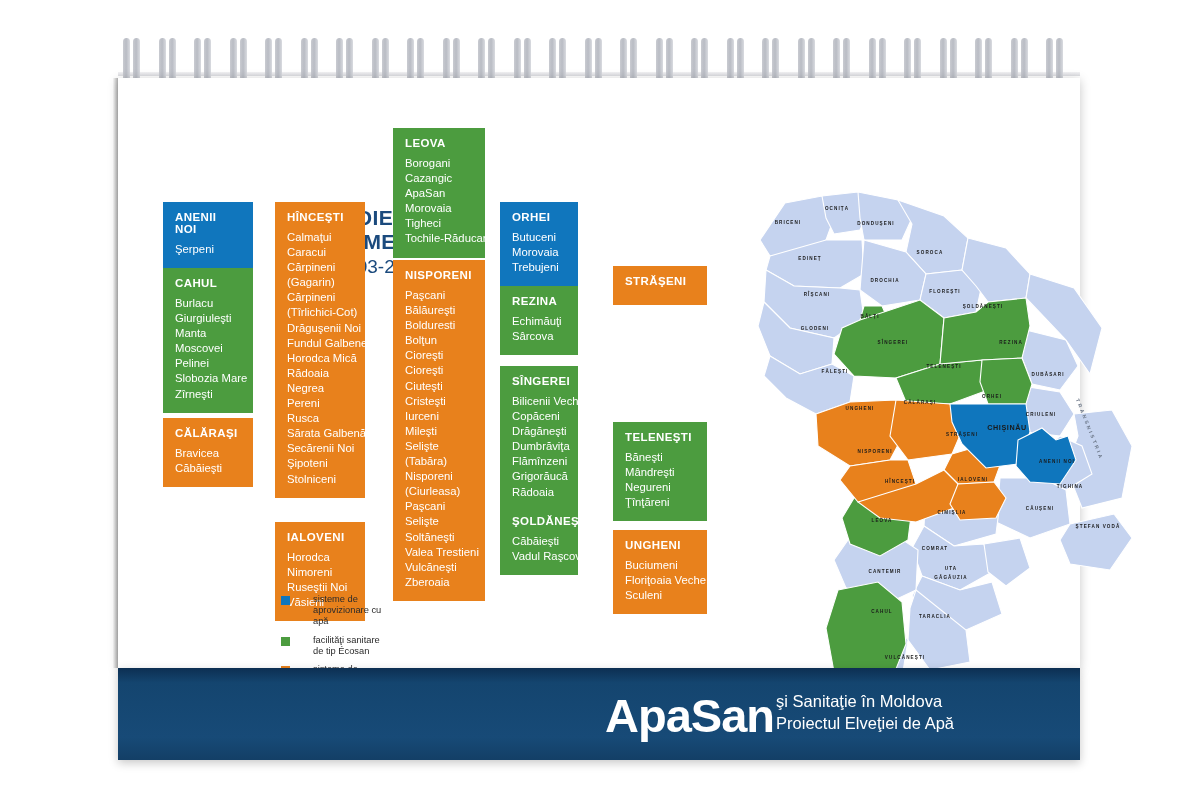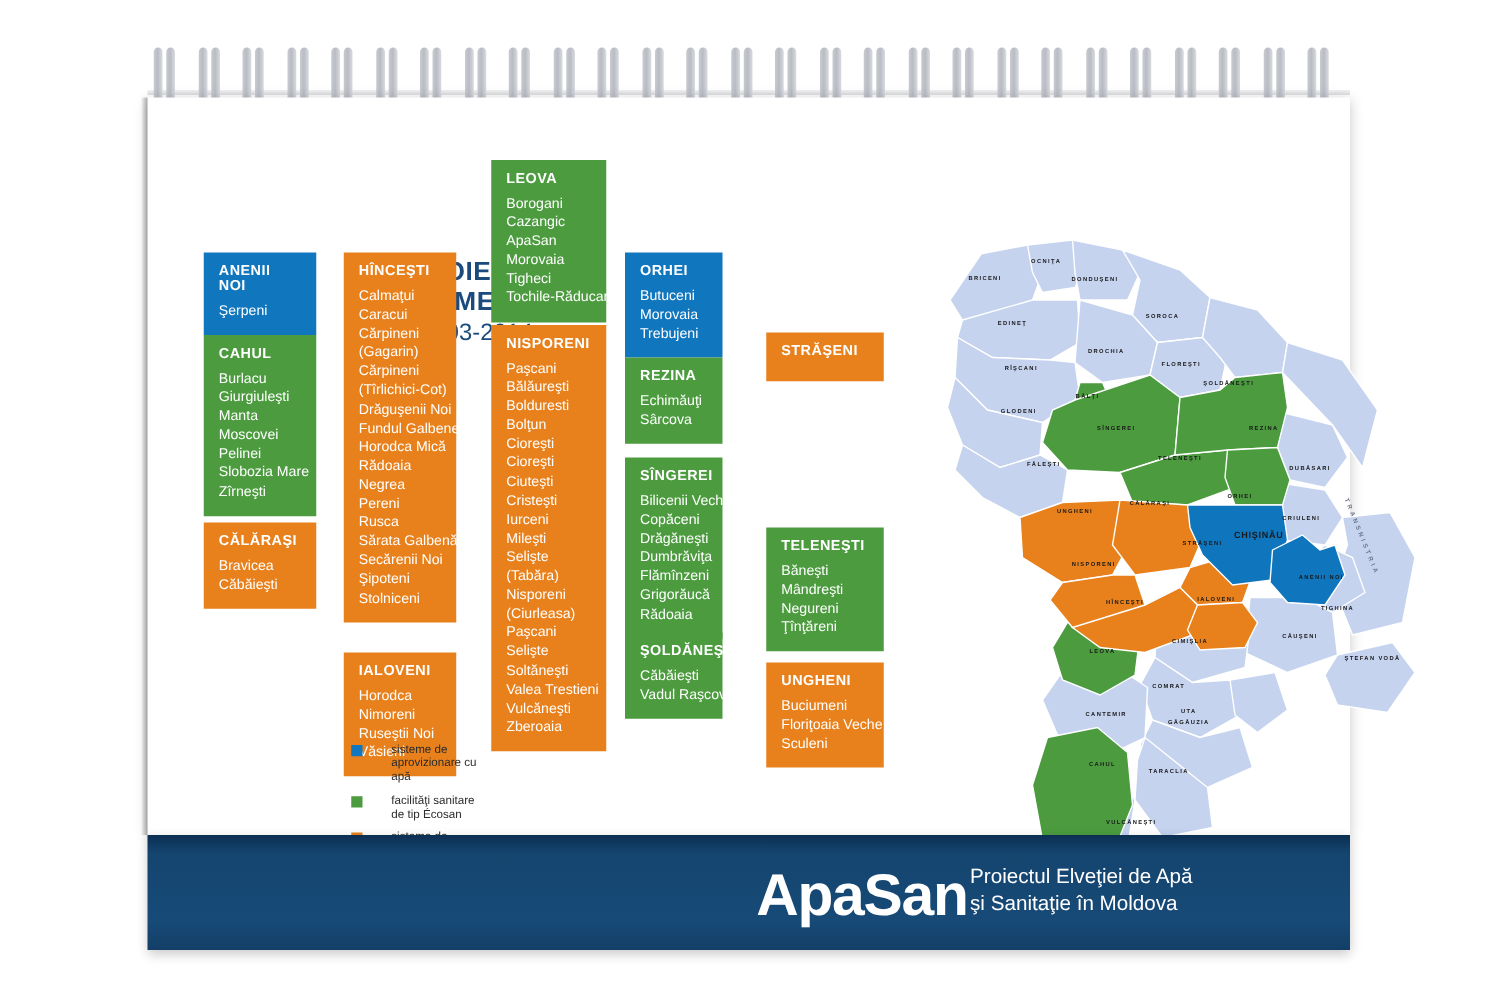--- a/index.html
+++ b/index.html
@@ -475,18 +475,18 @@
           </g>
         <text class="mlab tn" id="tn-label" transform="translate(358,252) rotate(68)">TRANSNISTRIA</text>
       </svg>
     </div>
   </div>
 
   <div class="banner">
     <div class="brand">
       <div class="brand-name">ApaSan</div>
       <div class="brand-sub">
+        <div>şi  Sanitaţie  în  Moldova</div>
         <div>Proiectul Elveţiei de Apă</div>
-        <div>şi  Sanitaţie  în  Moldova</div>
       </div>
     </div>
   </div>
 </div>
 
 </body></html>

